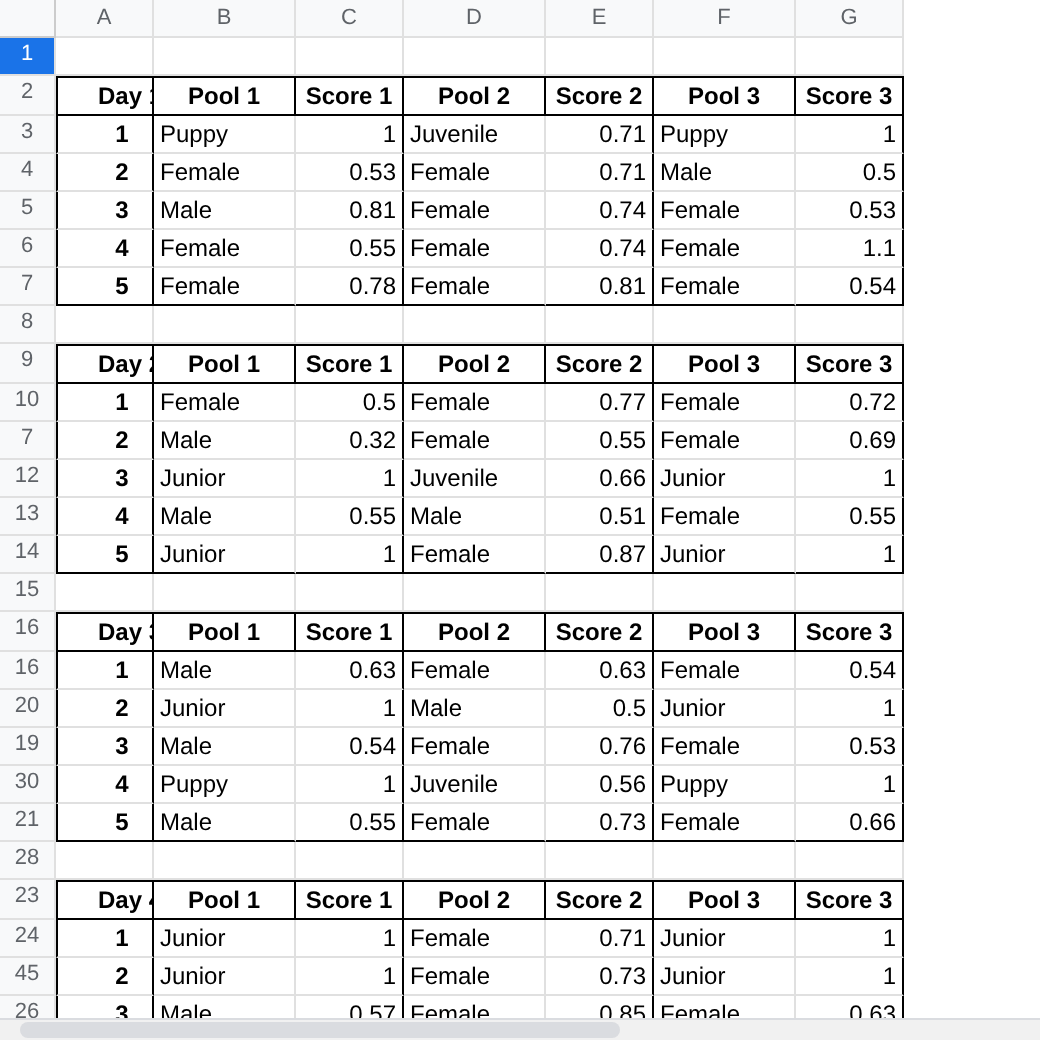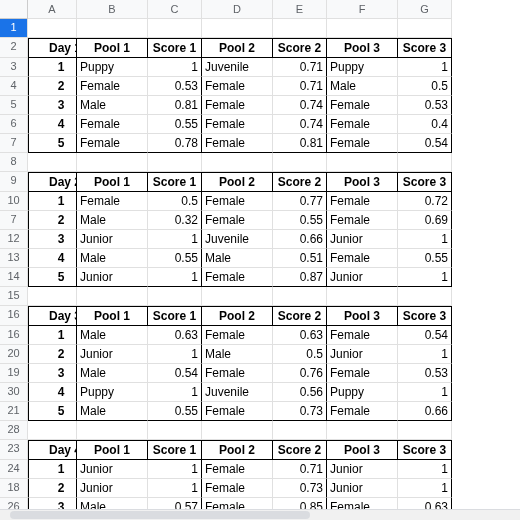--- a/index.html
+++ b/index.html
@@ -119,21 +119,21 @@
     <div class="cell right b-r">0.74</div>
     <div class="cell">Female</div>
     <div class="cell right b-r">0.53</div>
     <div class="rowhdr">6</div>
     <div class="cell bold center b-l b-r">4</div>
     <div class="cell">Female</div>
     <div class="cell right b-r">0.55</div>
     <div class="cell">Female</div>
     <div class="cell right b-r">0.74</div>
     <div class="cell">Female</div>
-    <div class="cell right b-r">0.4</div>
+    <div class="cell right b-r">1.1</div>
     <div class="rowhdr">7</div>
     <div class="cell bold center b-l b-r b-b">5</div>
     <div class="cell b-b">Female</div>
     <div class="cell right b-r b-b">0.78</div>
     <div class="cell b-b">Female</div>
     <div class="cell right b-r b-b">0.81</div>
     <div class="cell b-b">Female</div>
     <div class="cell right b-r b-b">0.54</div>
     <div class="rowhdr">8</div>
     <div class="cell"></div>
@@ -264,21 +264,21 @@
     <div class="cell bold center b-t b-b b-r">Pool 3</div>
     <div class="cell bold center b-t b-b b-r">Score 3</div>
     <div class="rowhdr">24</div>
     <div class="cell bold center b-l b-r">1</div>
     <div class="cell">Junior</div>
     <div class="cell right b-r">1</div>
     <div class="cell">Female</div>
     <div class="cell right b-r">0.71</div>
     <div class="cell">Junior</div>
     <div class="cell right b-r">1</div>
-    <div class="rowhdr">18</div>
+    <div class="rowhdr">45</div>
     <div class="cell bold center b-l b-r">2</div>
     <div class="cell">Junior</div>
     <div class="cell right b-r">1</div>
     <div class="cell">Female</div>
     <div class="cell right b-r">0.73</div>
     <div class="cell">Junior</div>
     <div class="cell right b-r">1</div>
     <div class="rowhdr">26</div>
     <div class="cell bold center b-l b-r">3</div>
     <div class="cell">Male</div>

